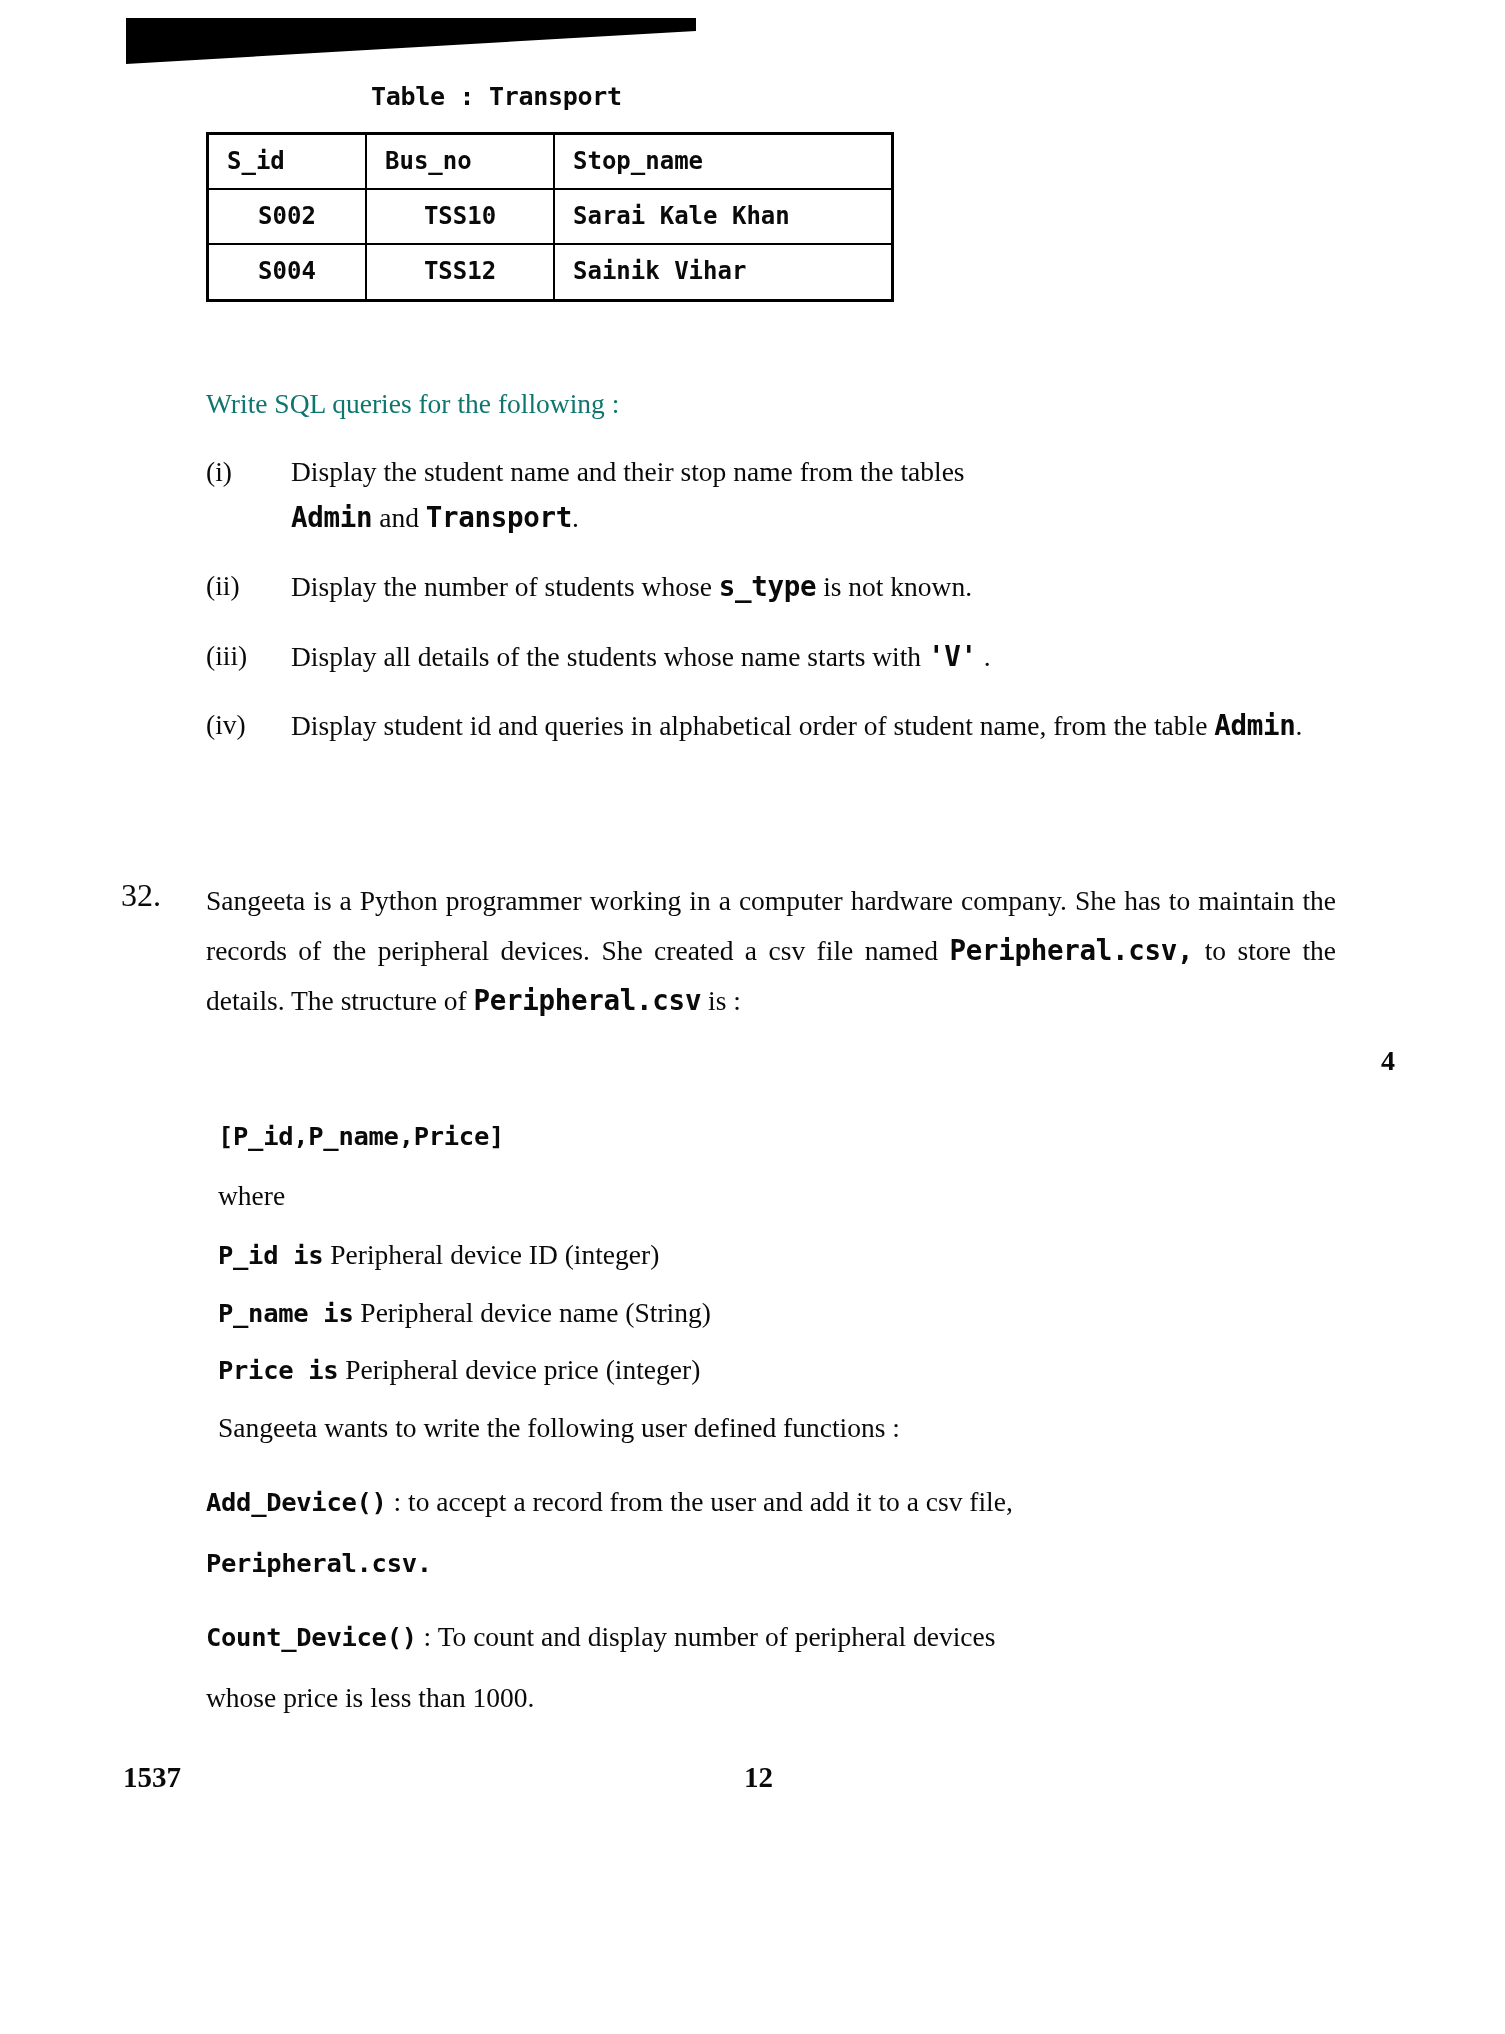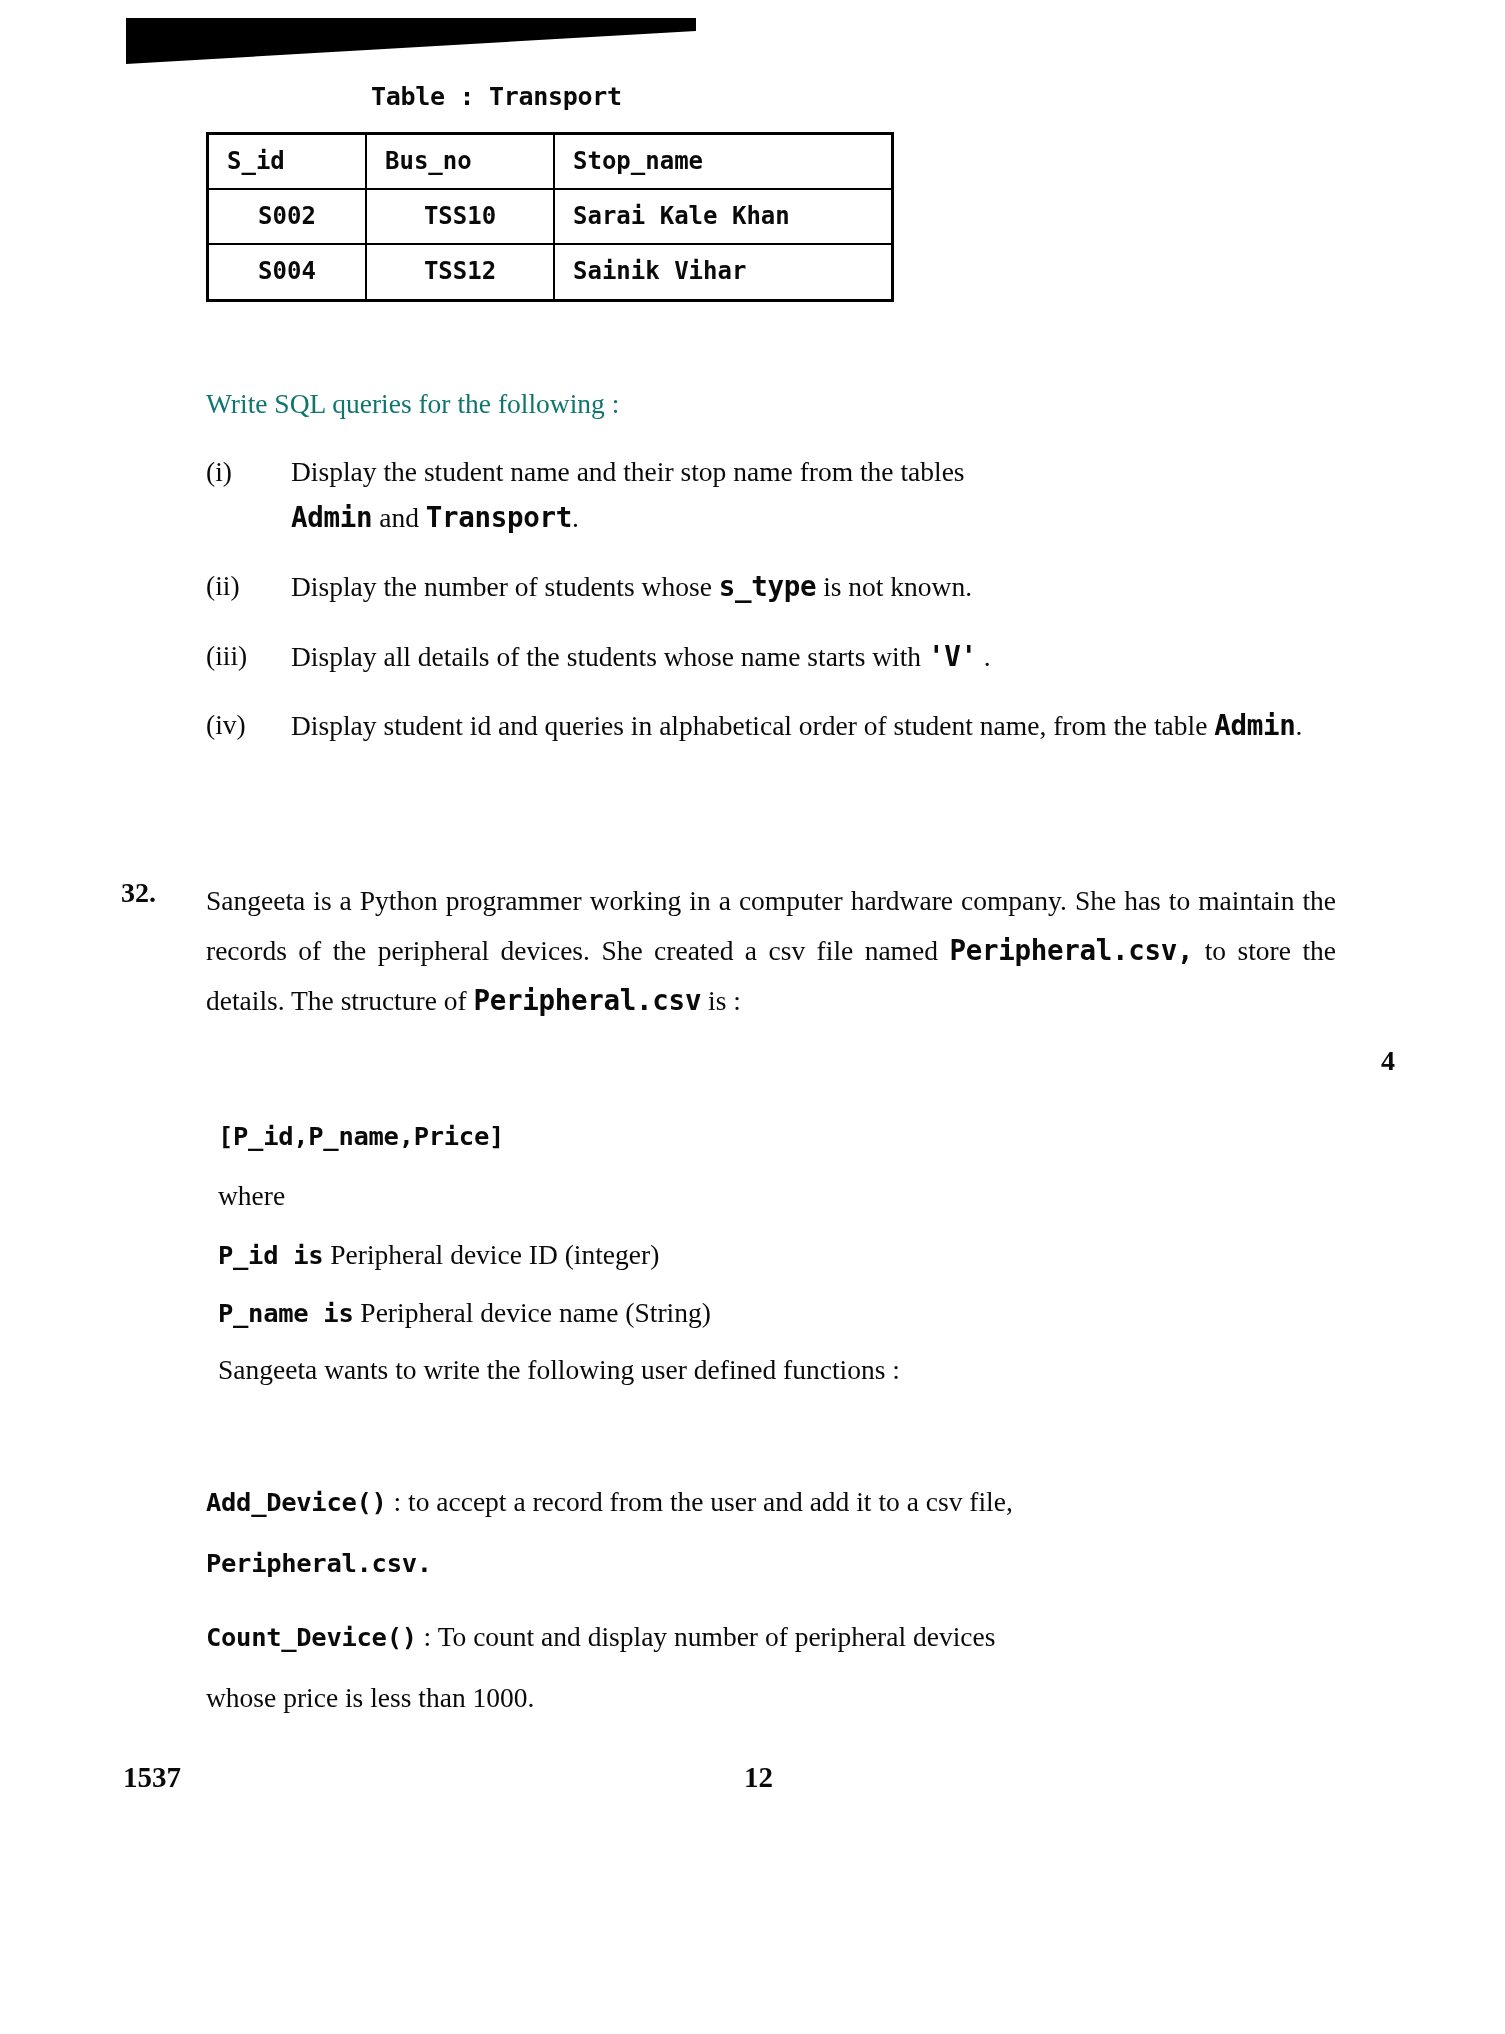--- a/index.html
+++ b/index.html
@@ -117,22 +117,22 @@
   .q32 {
     position: absolute;
     left: 105px;
     top: 877px;
     width: 1215px;
   }
   .q32 .qnum {
     position: absolute;
     left: 0;
     top: 0;
-    font-size: 28px;
-    font-weight: bold;
+    font-size: 32px;
+    font-weight: normal;
   }
   .q32 .qbody {
     margin-left: 85px;
     width: 1130px;
     font-size: 27.5px;
     line-height: 1.78;
     text-align: justify;
     text-align-last: left;
   }
   .marks {
@@ -257,20 +257,22 @@
     </div>
 
     <div class="dline">where</div>
 
     <div class="dline tight"><span class="mono">P_id is</span><span> Peripheral device ID (integer)</span>
     </div>
 
     <div class="dline tight"><span class="mono">P_name is</span><span>  Peripheral device name (String)</span>
     </div>
 
+    <div class="dline tight"><span class="mono">Price is</span><span>  Peripheral device price (integer)</span>
+    </div>
 
     <div class="dline tight">Sangeeta wants to write the following user defined functions :</div>
 
   </div>
 
   <div class="fnblock">
 
     <div class="fnline"><span class="mono">Add_Device()</span><span>  : to accept a record from the user and add it to a csv file,</span>
     </div>
     <div class="fnline cont"><span class="mono">Peripheral.csv.</span>

